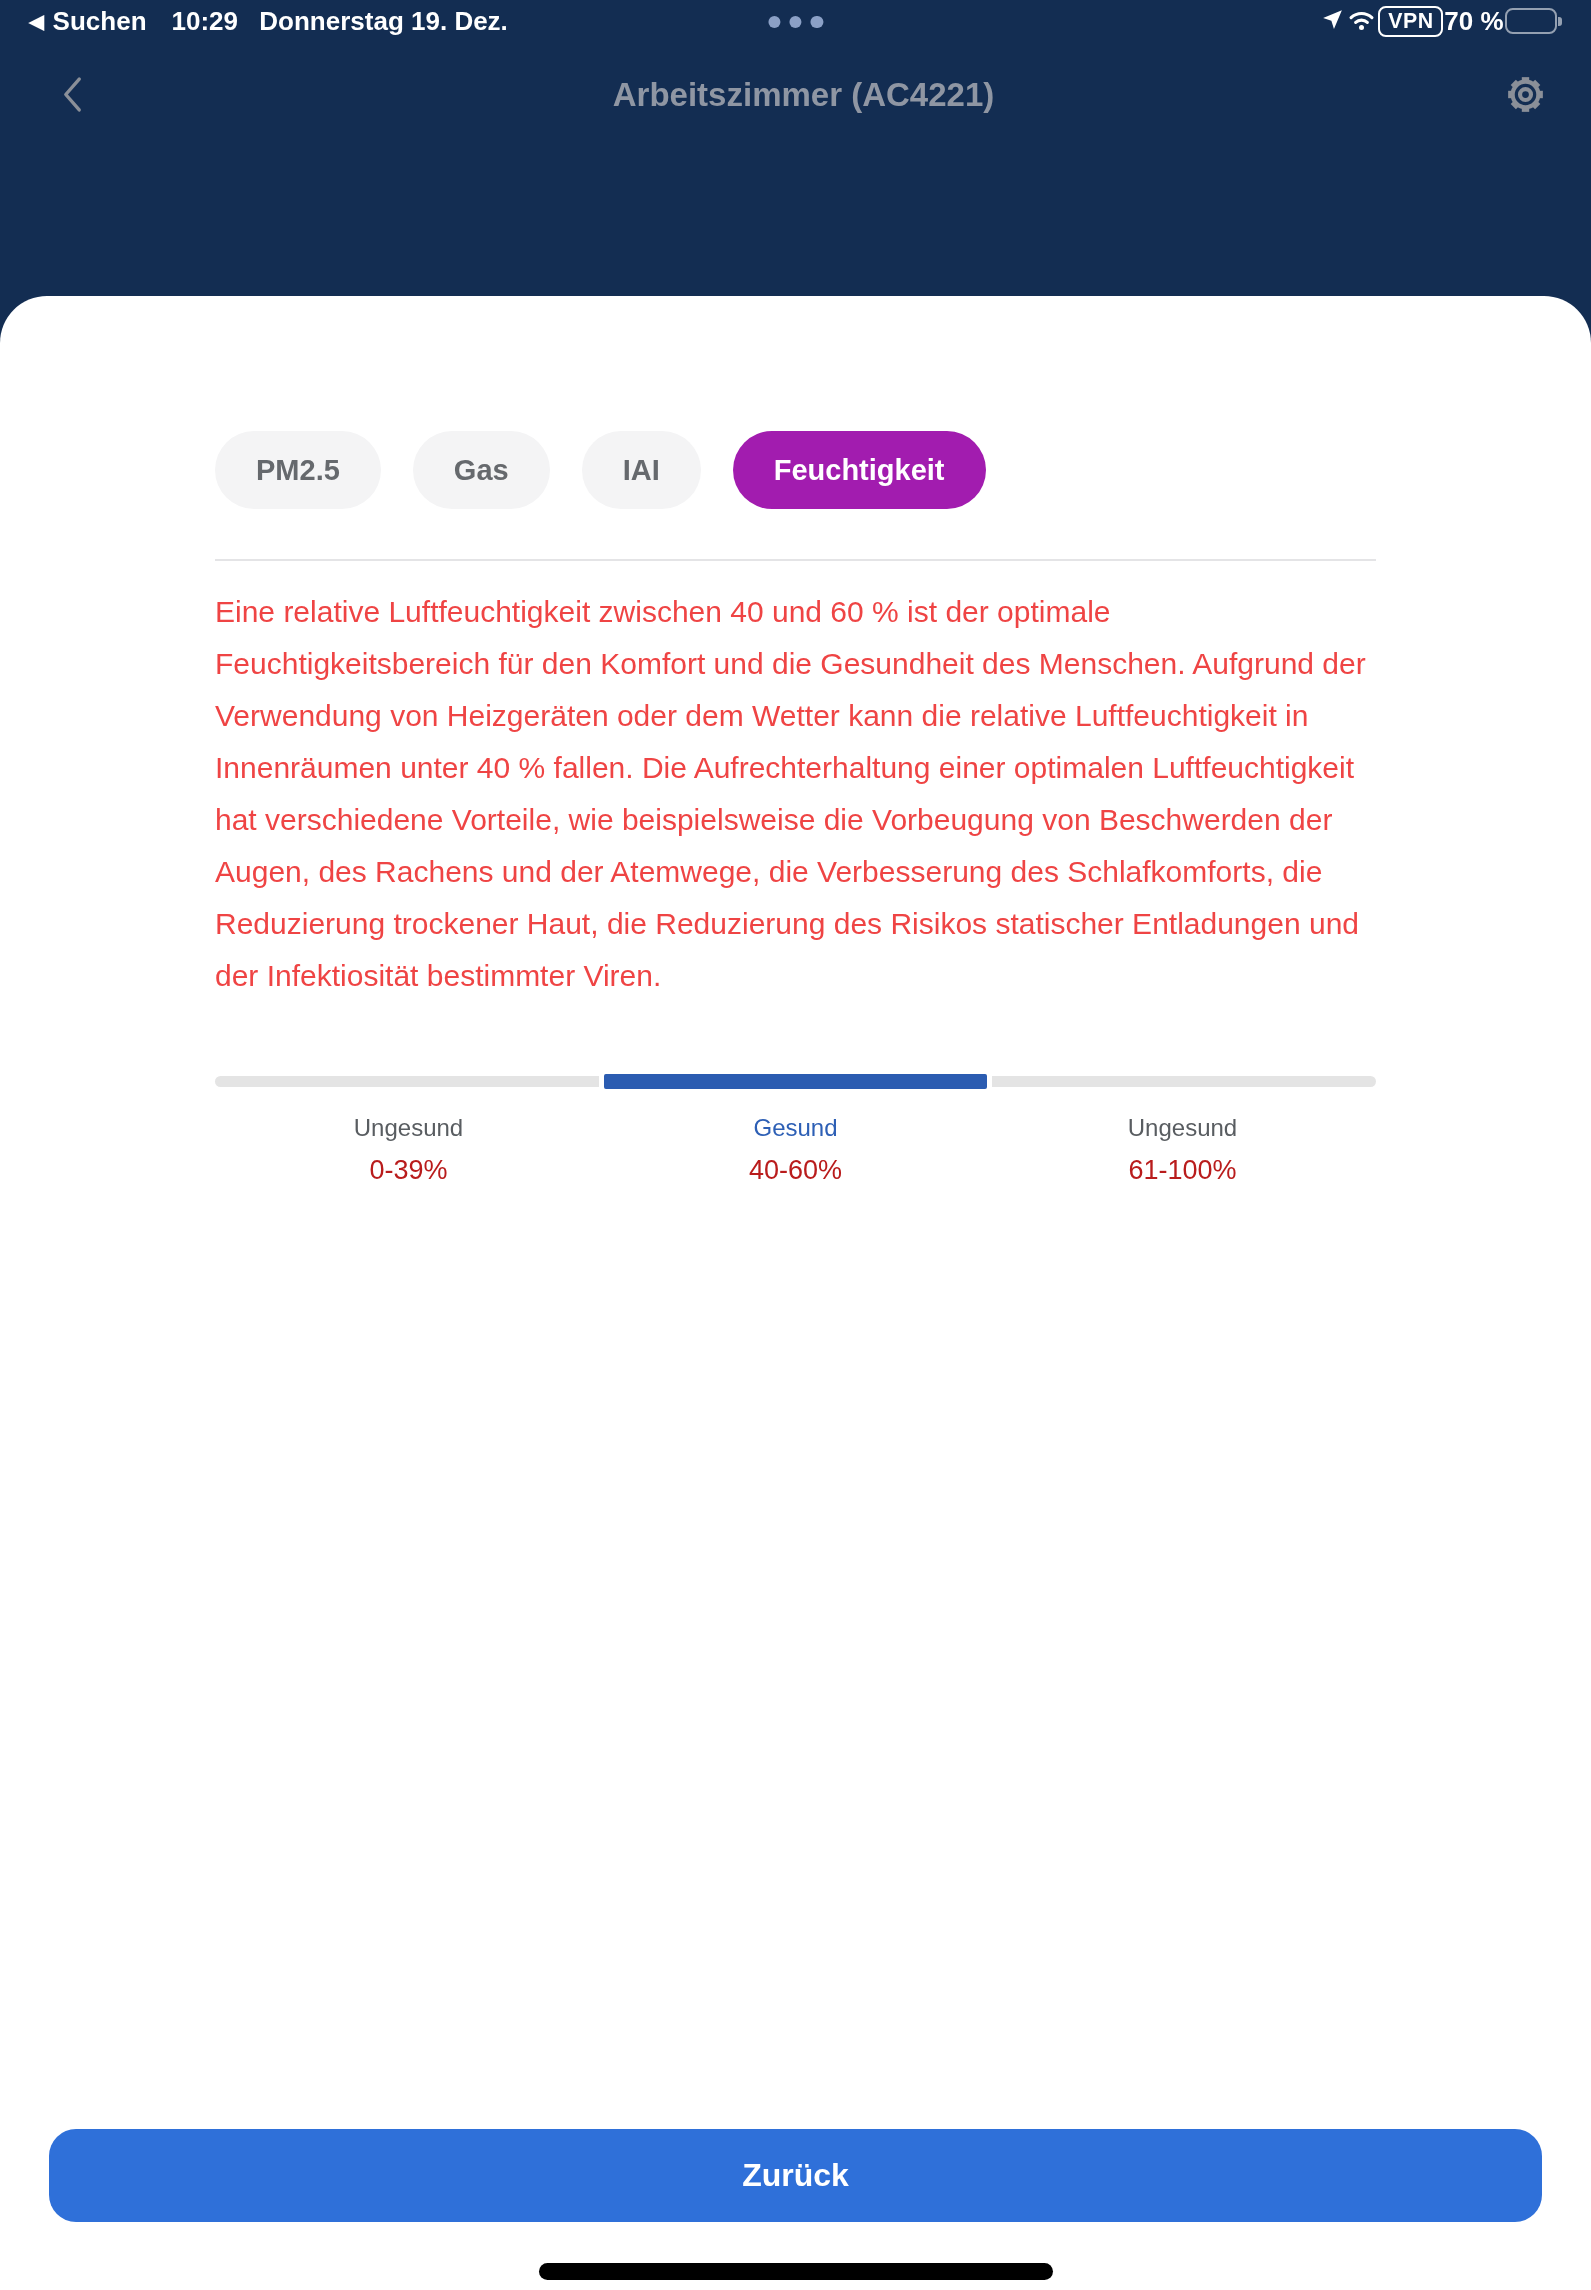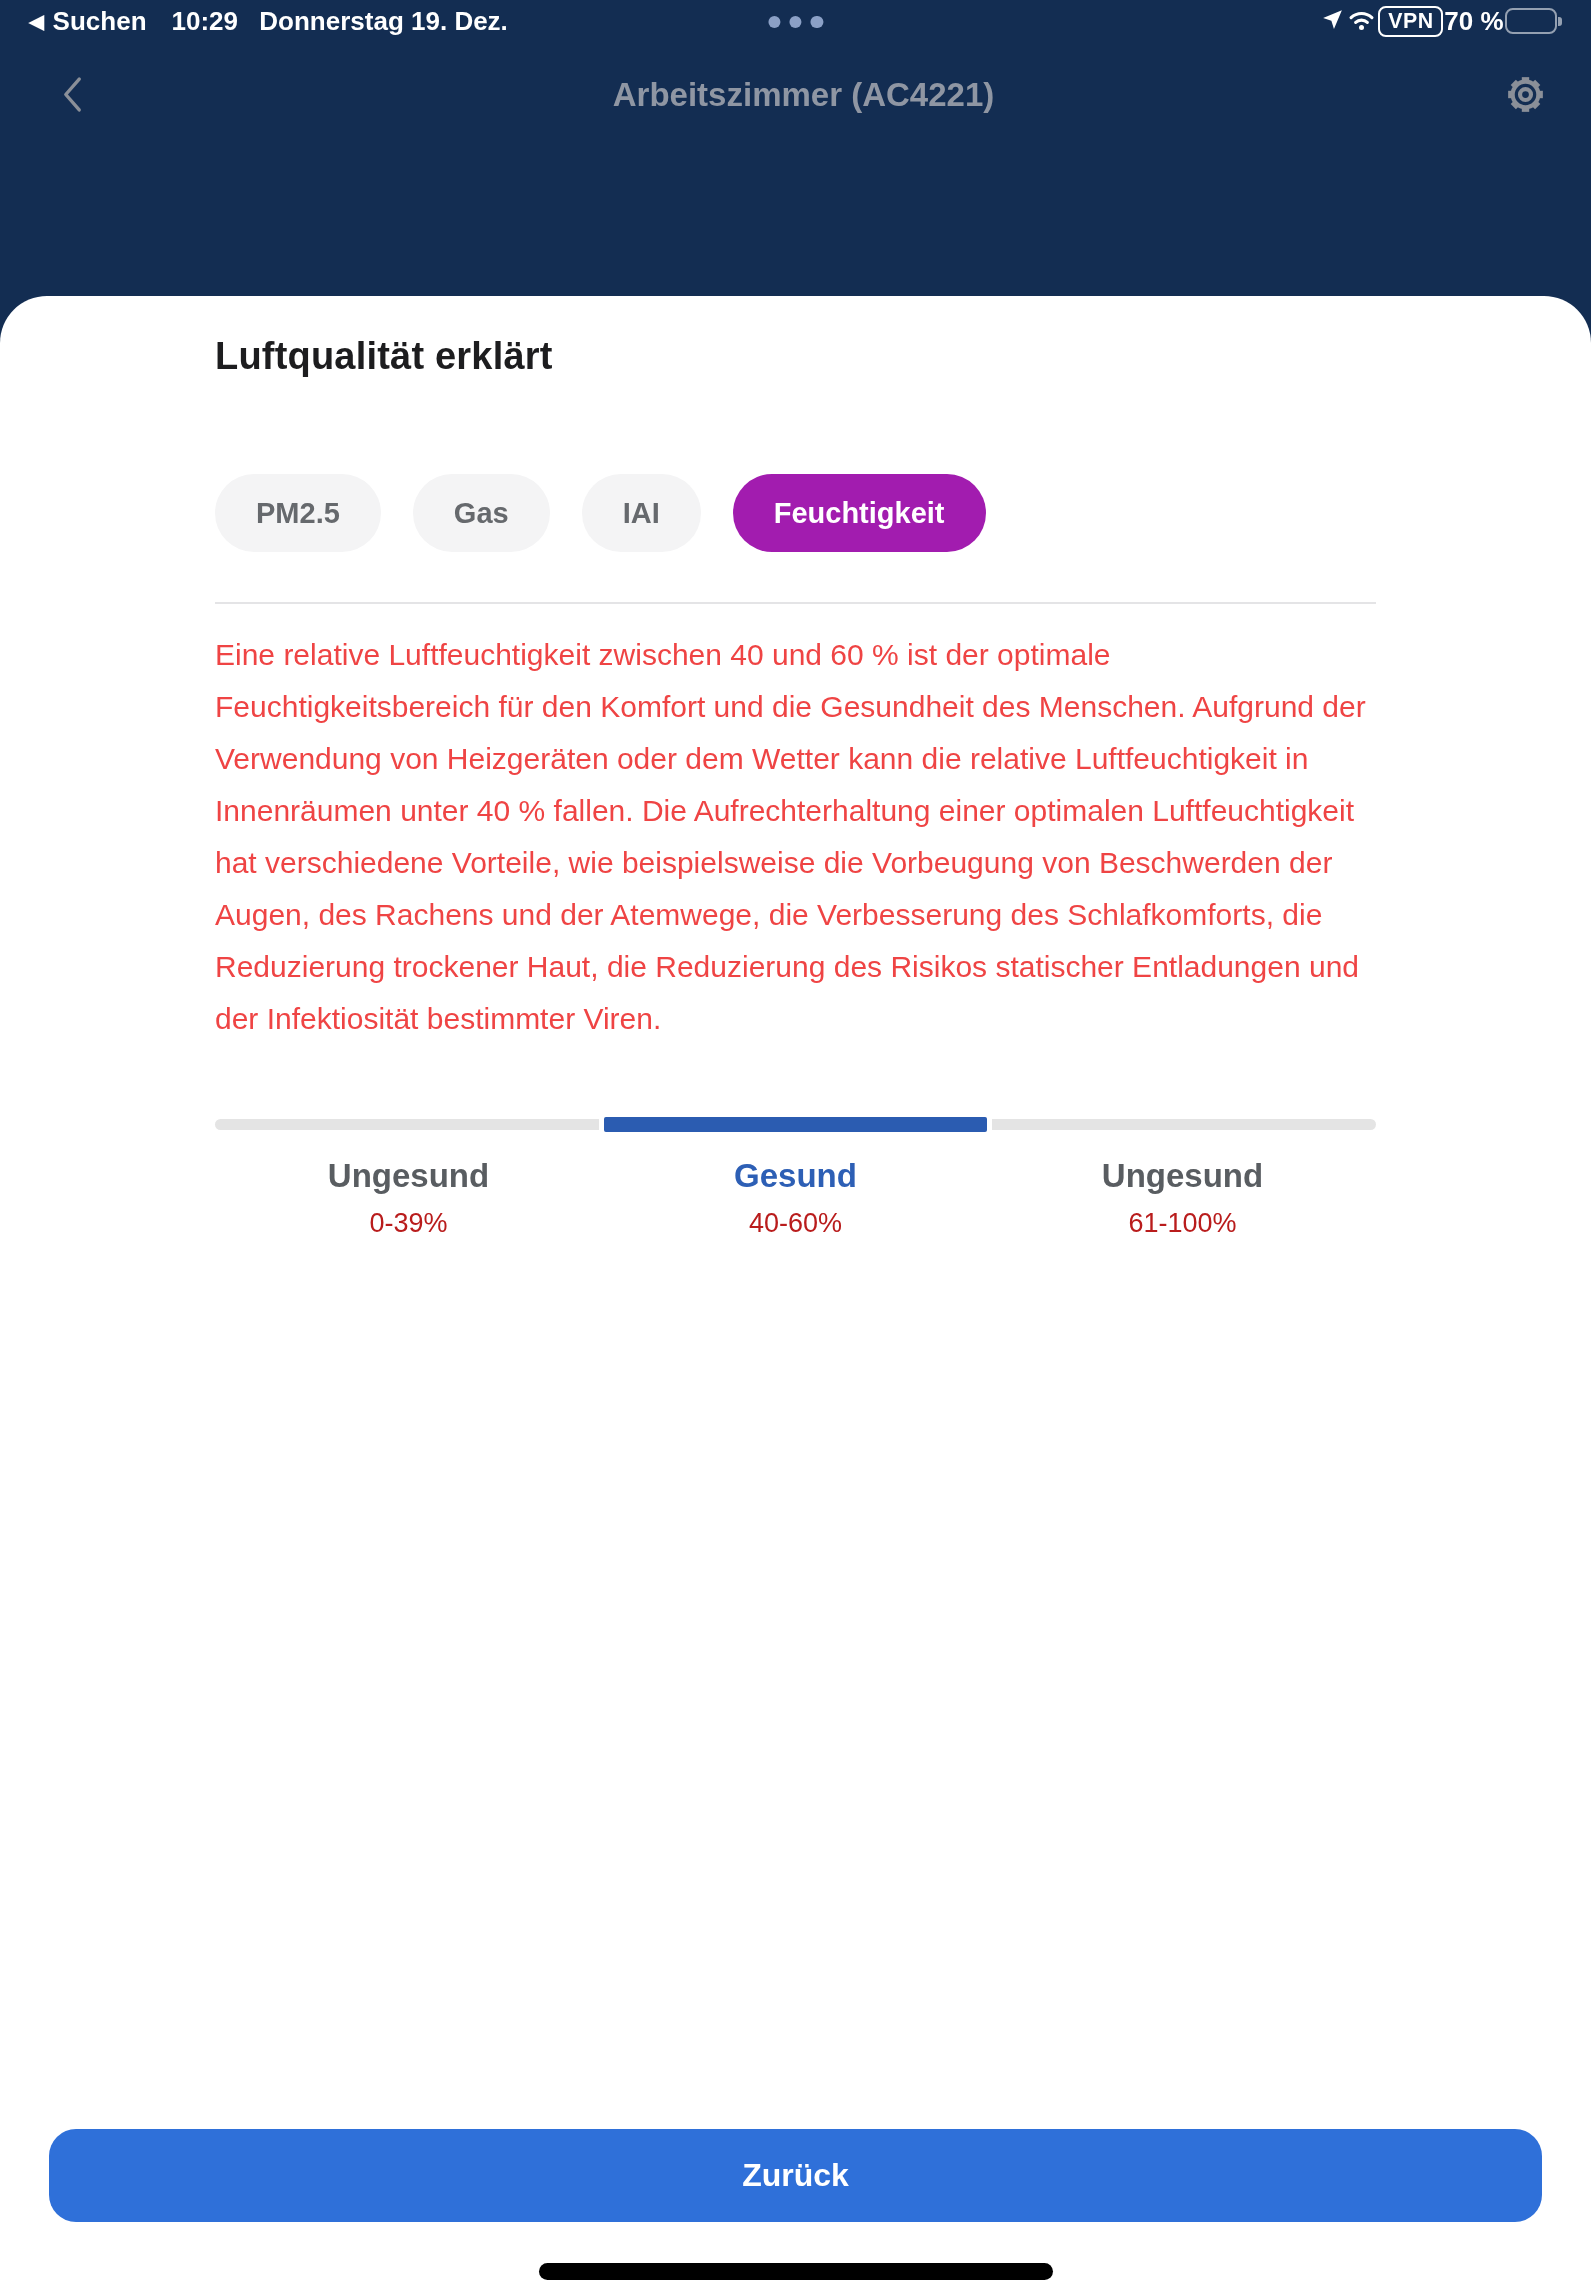--- a/index.html
+++ b/index.html
@@ -46,21 +46,21 @@
   .body-text { margin-top: 25px; font-size: 30px; line-height: 52px; color: #ef4444; }
 
   .scale { margin-top: 72px; }
   .scale-track { display: flex; gap: 4.9px; align-items: center; height: 15.5px; }
   .seg { flex: 1; height: 11.6px; background: #E4E4E4; }
   .seg.first { border-radius: 6.8px 0 0 6.8px; }
   .seg.last { border-radius: 0 6.8px 6.8px 0; }
   .seg.active { height: 15.5px; background: #2B5CB1; border-radius: 1.9px; }
   .scale-labels { display: flex; margin-top: 25px; }
   .scale-col { flex: 1; text-align: center; }
-  .scale-label { font-size: 33px; font-weight: 700; color: #595D61; }
+  .scale-label { font-size: 24px; font-weight: 400; color: #595D61; }
   .scale-label.active { color: #2D5FB5; }
   .scale-range { font-size: 27px; color: #b91c1c; margin-top: 13px; }
 
   .spacer { flex: 1; }
 
   .primary-button { margin: 0 49px 68px; height: 93px; border-radius: 27px; background: #2F70D9; color: #fff; font-size: 32px; font-weight: 700; display: flex; align-items: center; justify-content: center; border: none; cursor: pointer; font-family: inherit; }
 
   .home-indicator { position: absolute; bottom: 9.7px; left: 50%; transform: translateX(-50%); width: 514px; height: 17.5px; border-radius: 9.7px; background: #000; }
 </style>
 </head>
@@ -130,21 +130,20 @@
             </g>
           </g>
         </svg>
       </span>
     </div>
   </div>
 
   <div class="sheet">
     <div class="sheet-content">
 
-      <h1 class="sheet-title">Luftqualität erklärt</h1>
 
       <div class="pills">
         <button class="pill">PM2.5</button>
         <button class="pill">Gas</button>
         <button class="pill">IAI</button>
         <button class="pill selected">Feuchtigkeit</button>
       </div>
 
       <div class="divider"></div>
 

